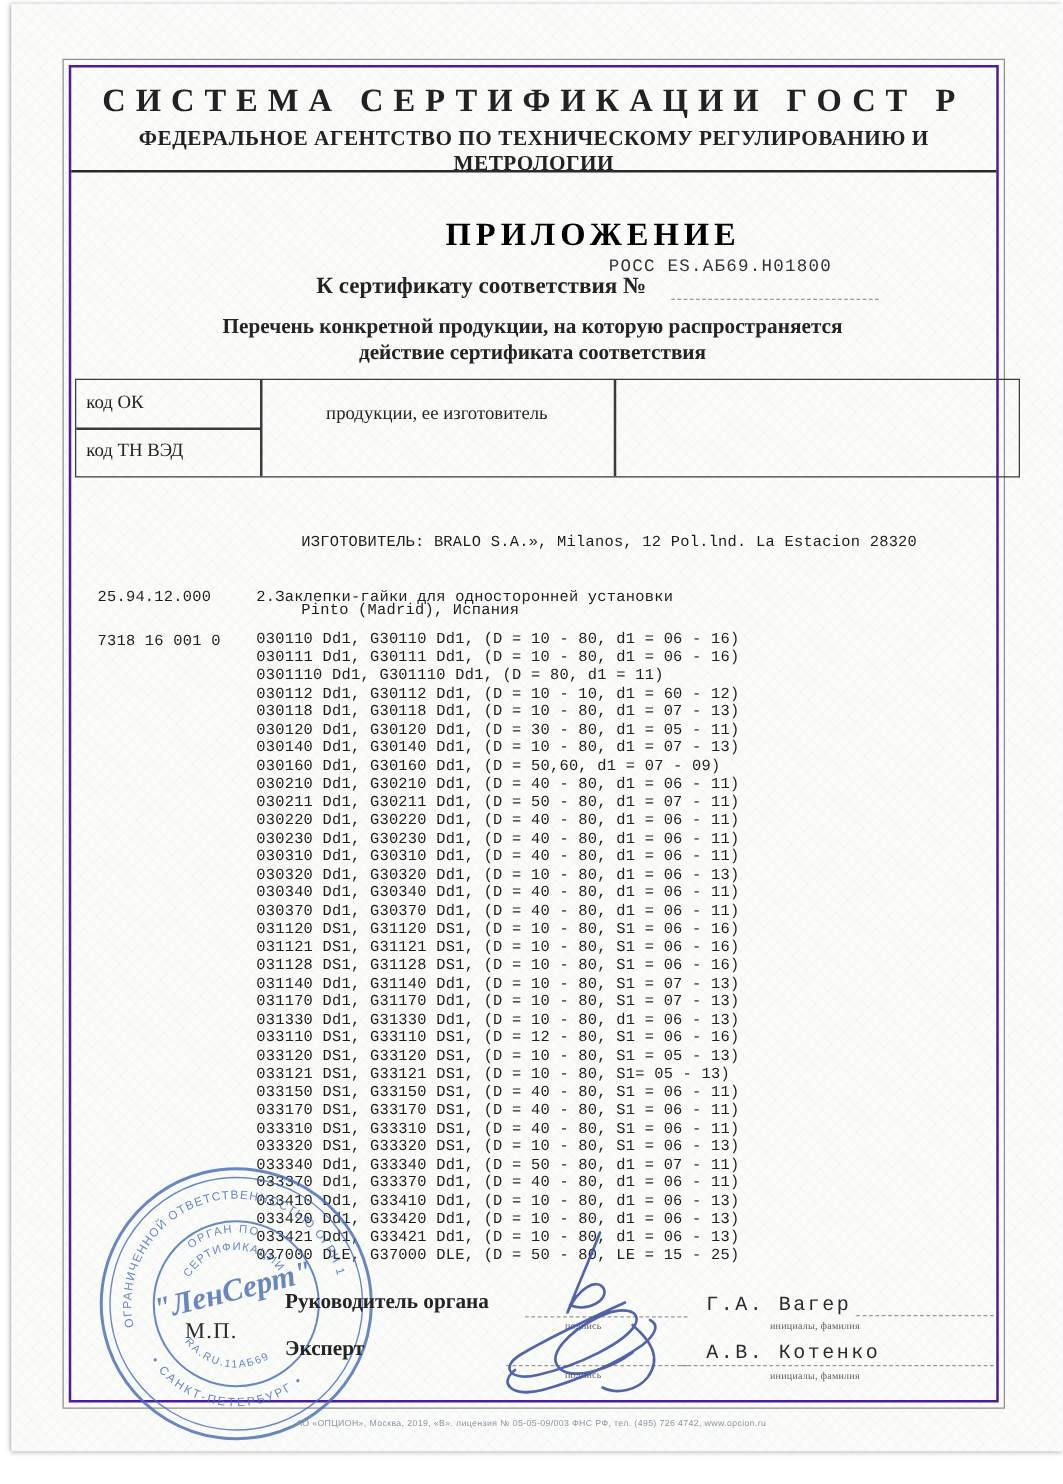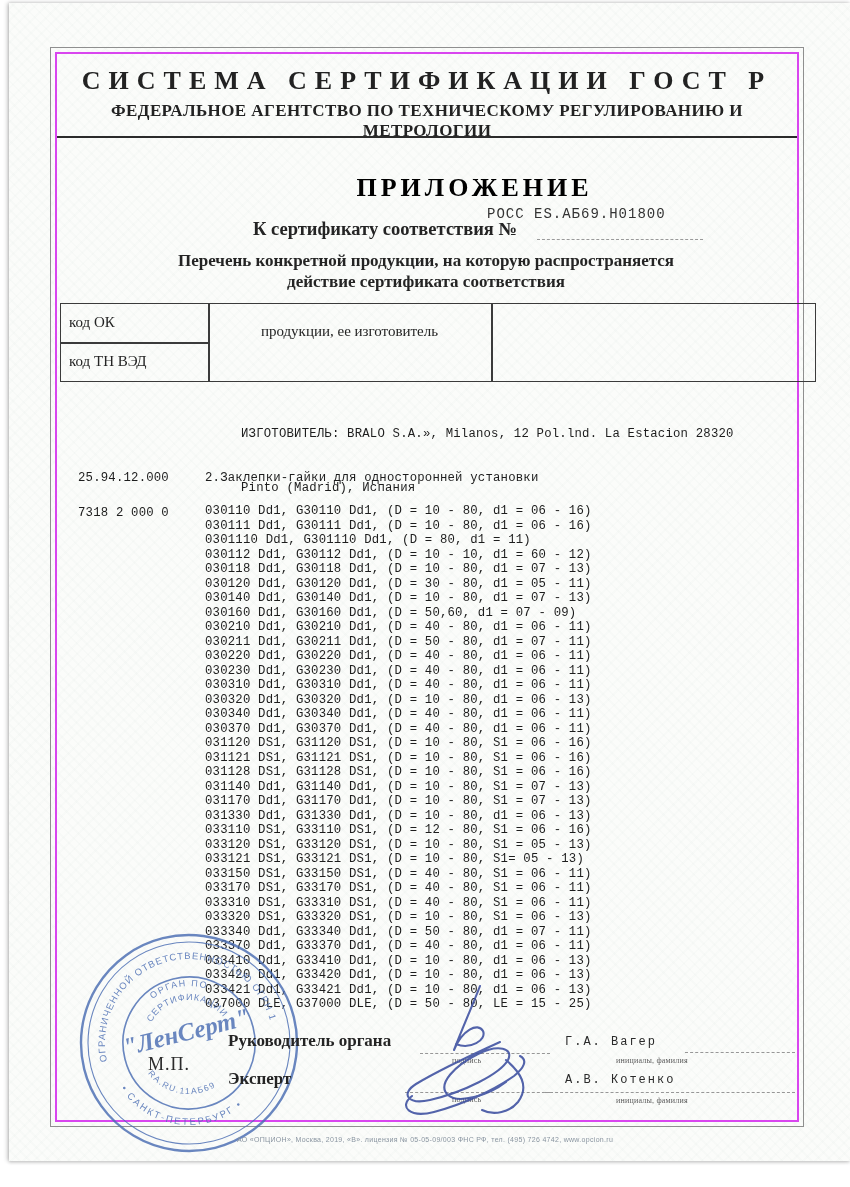--- a/index.html
+++ b/index.html
@@ -4,21 +4,21 @@
 <style>
   html,body{margin:0;padding:0;background:#ffffff;}
   .page{position:relative;width:850px;height:1187px;background:#ffffff;overflow:hidden;
         font-family:"Liberation Serif",serif;color:#1e1e1e;}
   .paper{position:absolute;left:9px;top:3px;width:841px;height:1158px;background:#fbfcfa;
          box-shadow:-2px 0 4px rgba(0,0,0,.18), 0 -1px 3px rgba(0,0,0,.10), 0 2px 3px rgba(0,0,0,.12);
          background-image:
            repeating-linear-gradient(45deg, rgba(176,198,190,.05) 0 2px, transparent 2px 7px),
            repeating-linear-gradient(-45deg, rgba(176,198,190,.045) 0 2px, transparent 2px 8px);}
   .frame-outer{position:absolute;left:50px;top:47px;width:752px;height:1078px;border:1px solid #8f8f8f;}
-  .frame-inner{position:absolute;left:4px;top:4px;right:4px;bottom:4px;border:2px solid #d946ef;}
+  .frame-inner{position:absolute;left:4px;top:4px;right:4px;bottom:4px;border:2px solid #4c1d95;}
   .header-band{position:absolute;left:0;right:0;top:0;height:82px;border-bottom:2px solid #2b2b2b;}
   .title1{margin-top:12px;text-align:center;font-weight:bold;font-size:26px;letter-spacing:8px;color:#222;}
   .title2{margin-top:5px;text-align:center;font-weight:bold;font-size:17px;letter-spacing:.4px;color:#222;}
   .abs{position:absolute;}
   .mono{font-family:"Liberation Mono",monospace;}
   .num-row{left:560px;top:142px;}
   .num-sign{font-size:25px;color:#222;}
   .num-red{font-family:"Liberation Mono",monospace;font-size:29px;font-weight:bold;letter-spacing:3px;vertical-align:-2px;}
   .app-title{left:50px;top:173px;width:849px;text-align:center;font-weight:bold;font-size:26px;letter-spacing:4px;color:#000000;}
   .cert-prefix{left:253px;top:219px;font-weight:bold;font-size:18.5px;color:#242424;}
@@ -29,21 +29,21 @@
   .tbl .vline{position:absolute;top:0;bottom:0;width:1.5px;background:#3b3b3b;}
   .tbl .hline-col1{position:absolute;left:0;top:38px;width:147px;height:1.5px;background:#3b3b3b;}
   .tbl-label{position:absolute;font-size:15px;color:#242424;}
   .tbl-center{position:absolute;text-align:center;font-size:15px;color:#242424;line-height:19px;}
   .body-mono{font-family:"Liberation Mono",monospace;font-size:12.3px;color:#1d1d1d;letter-spacing:.2px;white-space:pre;}
   .products{line-height:14.5px;}
   .product-line{height:14.5px;}
   .sig-label{font-weight:bold;font-size:17px;color:#242424;}
   .sig-line{border-top:1px dashed #979797;}
   .tiny-caption{font-size:8px;color:#5a5a5a;letter-spacing:.2px;}
-  .sig-name{font-family:"Liberation Mono",monospace;font-size:12px;letter-spacing:2px;color:#2a2a2a;}
+  .sig-name{font-family:"Liberation Mono",monospace;font-size:16px;letter-spacing:2px;color:#2a2a2a;}
   .fine-print{left:0;top:1136px;width:850px;text-align:center;font-size:7px;color:#8a95a1;
               font-family:"Liberation Sans",sans-serif;letter-spacing:.3px;}
   .stamp-svg{left:64px;top:918px;opacity:.82;}
   .mp-label{left:148px;top:1054px;font-size:18px;color:#2b2b2b;letter-spacing:1px;}
   .sig-ink{left:378px;top:980px;}
 </style>
 </head>
 <body>
 
 <div class="page">
@@ -80,21 +80,21 @@
   </div>
 
   <div class="abs body-mono" style="left:205px;top:389px;line-height:18px;margin-left:36px;">
     <div>ИЗГОТОВИТЕЛЬ: BRALO S.A.», Milanos, 12 Pol.lnd. La Estacion 28320</div>
     <div>Pinto (Madrid), Испания</div>
   </div>
 
   <div class="abs body-mono" style="left:78px;top:471px;">25.94.12.000</div>
   <div class="abs body-mono" style="left:205px;top:471px;">2.Заклепки-гайки для односторонней установки</div>
 
-  <div class="abs body-mono" style="left:78px;top:506px;">7318 2 000 0</div>
+  <div class="abs body-mono" style="left:78px;top:506px;">7318 16 001 0</div>
   <div class="abs body-mono products" style="left:205px;top:504px;"><div class="product-line">030110 Dd1, G30110 Dd1, (D = 10 - 80, d1 = 06 - 16)</div><div class="product-line">030111 Dd1, G30111 Dd1, (D = 10 - 80, d1 = 06 - 16)</div><div class="product-line">0301110 Dd1, G301110 Dd1, (D = 80, d1 = 11)</div><div class="product-line">030112 Dd1, G30112 Dd1, (D = 10 - 10, d1 = 60 - 12)</div><div class="product-line">030118 Dd1, G30118 Dd1, (D = 10 - 80, d1 = 07 - 13)</div><div class="product-line">030120 Dd1, G30120 Dd1, (D = 30 - 80, d1 = 05 - 11)</div><div class="product-line">030140 Dd1, G30140 Dd1, (D = 10 - 80, d1 = 07 - 13)</div><div class="product-line">030160 Dd1, G30160 Dd1, (D = 50,60, d1 = 07 - 09)</div><div class="product-line">030210 Dd1, G30210 Dd1, (D = 40 - 80, d1 = 06 - 11)</div><div class="product-line">030211 Dd1, G30211 Dd1, (D = 50 - 80, d1 = 07 - 11)</div><div class="product-line">030220 Dd1, G30220 Dd1, (D = 40 - 80, d1 = 06 - 11)</div><div class="product-line">030230 Dd1, G30230 Dd1, (D = 40 - 80, d1 = 06 - 11)</div><div class="product-line">030310 Dd1, G30310 Dd1, (D = 40 - 80, d1 = 06 - 11)</div><div class="product-line">030320 Dd1, G30320 Dd1, (D = 10 - 80, d1 = 06 - 13)</div><div class="product-line">030340 Dd1, G30340 Dd1, (D = 40 - 80, d1 = 06 - 11)</div><div class="product-line">030370 Dd1, G30370 Dd1, (D = 40 - 80, d1 = 06 - 11)</div><div class="product-line">031120 DS1, G31120 DS1, (D = 10 - 80, S1 = 06 - 16)</div><div class="product-line">031121 DS1, G31121 DS1, (D = 10 - 80, S1 = 06 - 16)</div><div class="product-line">031128 DS1, G31128 DS1, (D = 10 - 80, S1 = 06 - 16)</div><div class="product-line">031140 Dd1, G31140 Dd1, (D = 10 - 80, S1 = 07 - 13)</div><div class="product-line">031170 Dd1, G31170 Dd1, (D = 10 - 80, S1 = 07 - 13)</div><div class="product-line">031330 Dd1, G31330 Dd1, (D = 10 - 80, d1 = 06 - 13)</div><div class="product-line">033110 DS1, G33110 DS1, (D = 12 - 80, S1 = 06 - 16)</div><div class="product-line">033120 DS1, G33120 DS1, (D = 10 - 80, S1 = 05 - 13)</div><div class="product-line">033121 DS1, G33121 DS1, (D = 10 - 80, S1= 05 - 13)</div><div class="product-line">033150 DS1, G33150 DS1, (D = 40 - 80, S1 = 06 - 11)</div><div class="product-line">033170 DS1, G33170 DS1, (D = 40 - 80, S1 = 06 - 11)</div><div class="product-line">033310 DS1, G33310 DS1, (D = 40 - 80, S1 = 06 - 11)</div><div class="product-line">033320 DS1, G33320 DS1, (D = 10 - 80, S1 = 06 - 13)</div><div class="product-line">033340 Dd1, G33340 Dd1, (D = 50 - 80, d1 = 07 - 11)</div><div class="product-line">033370 Dd1, G33370 Dd1, (D = 40 - 80, d1 = 06 - 11)</div><div class="product-line">033410 Dd1, G33410 Dd1, (D = 10 - 80, d1 = 06 - 13)</div><div class="product-line">033420 Dd1, G33420 Dd1, (D = 10 - 80, d1 = 06 - 13)</div><div class="product-line">033421 Dd1, G33421 Dd1, (D = 10 - 80, d1 = 06 - 13)</div><div class="product-line">037000 DLE, G37000 DLE, (D = 50 - 80, LE = 15 - 25)</div></div>
 
   <svg class="abs stamp-svg" width="250" height="250" viewBox="0 0 250 250">
     <g transform="rotate(-14 125 125)" fill="none" stroke="#4a6db3">
       <circle cx="125" cy="125" r="108" stroke-width="2.4"></circle>
       <circle cx="125" cy="125" r="101" stroke-width="1.1"></circle>
       <circle cx="125" cy="125" r="66" stroke-width="1.6"></circle>
       <defs>
         <path id="arcTopOuter" d="M 41,125 A 84,84 0 1 1 209,125"></path>
         <path id="arcBottomOuter" d="M 43,125 A 82,82 0 0 0 207,125"></path>

